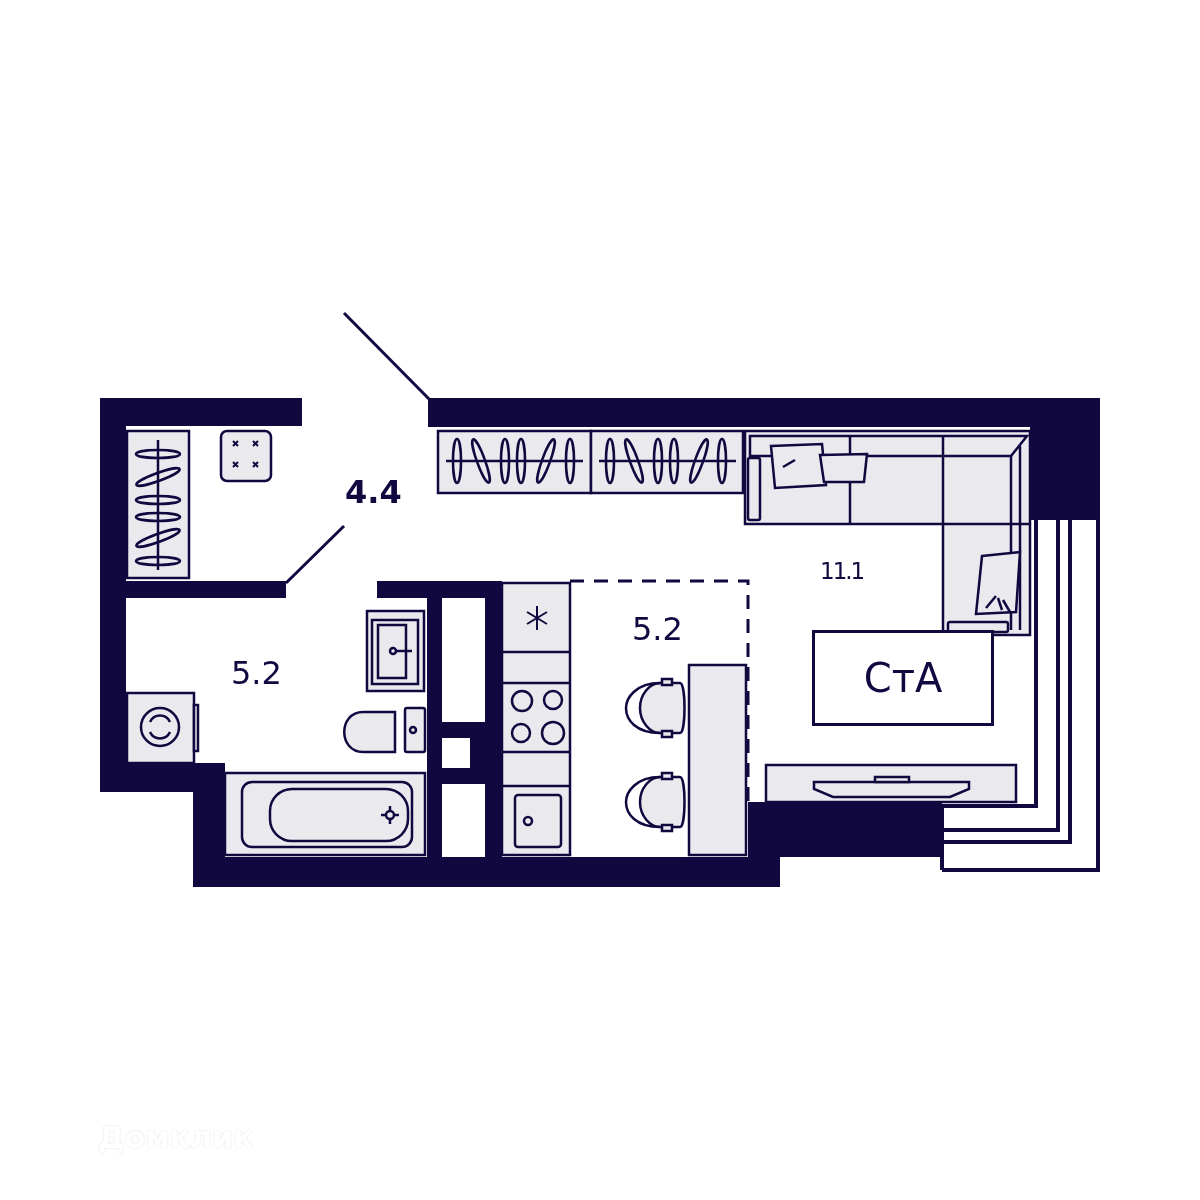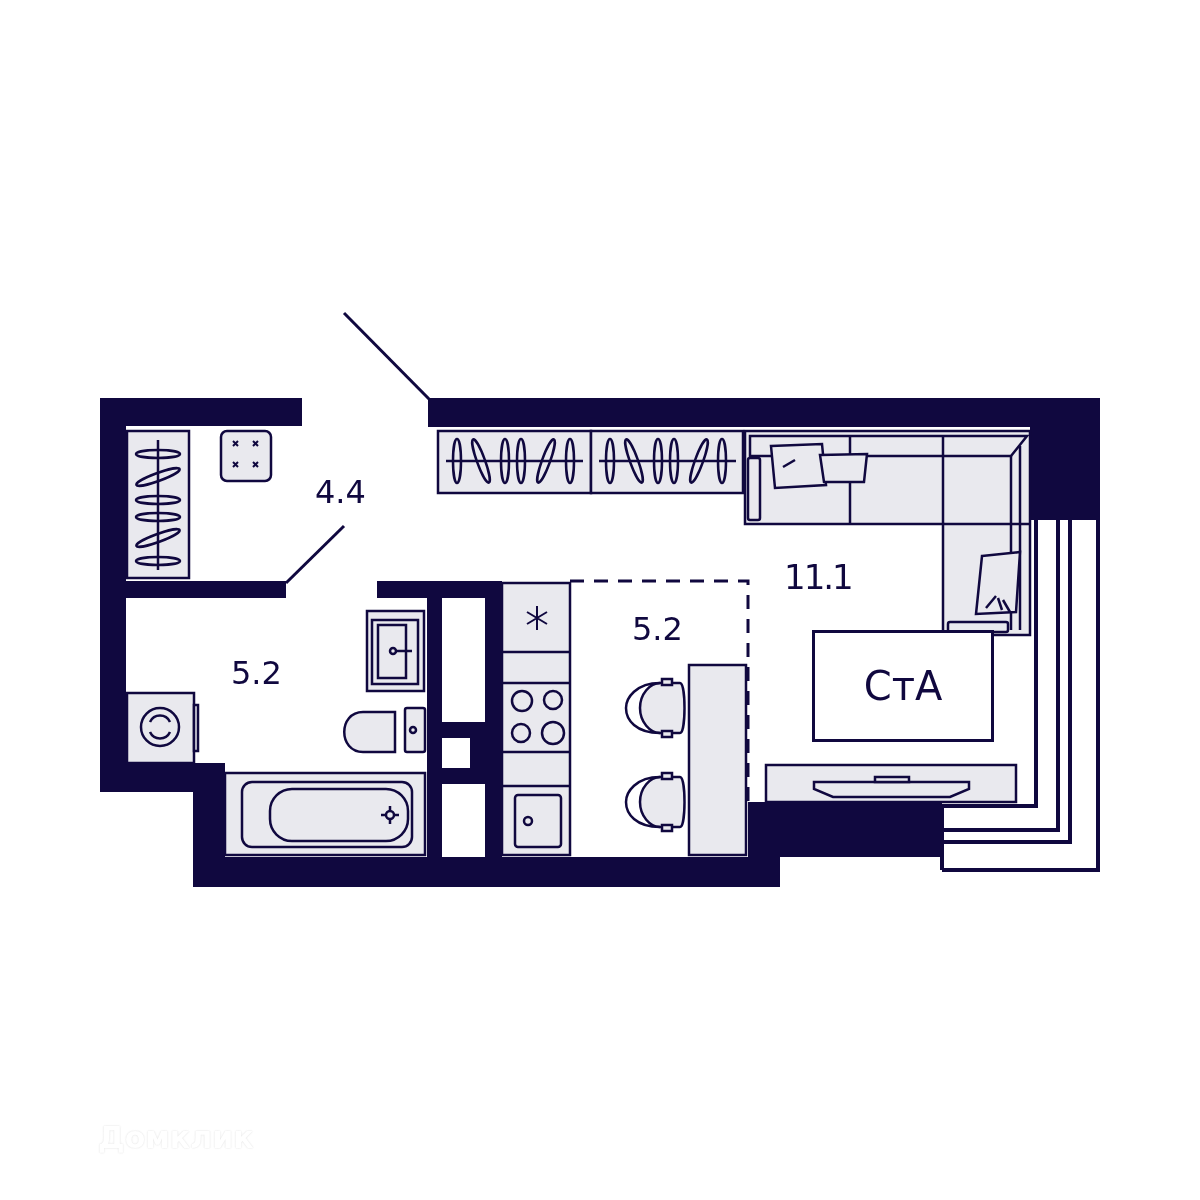--- a/index.html
+++ b/index.html
@@ -1,19 +1,19 @@
 <!DOCTYPE html>
 <html><head>
 <meta charset="utf-8">
 <style>
   html, body { margin: 0; padding: 0; background: #ffffff; }
   body { width: 1200px; height: 1200px; position: relative; overflow: hidden; font-family: "Liberation Sans", "DejaVu Sans", sans-serif; }
   #plan { position: absolute; left: 0; top: 0; }
   .lbl { position: absolute; color: #10083f; font-family: "DejaVu Sans", "Liberation Sans", sans-serif; font-weight: 400; line-height: 1; white-space: nowrap; }
-  .badge { position: absolute; left: 812px; top: 630px; width: 182px; height: 112px; border: 3px solid #10083f; box-sizing: border-box; background: #fff; display: flex; flex-direction: column; }
+  .badge { position: absolute; left: 812px; top: 630px; width: 182px; height: 96px; border: 3px solid #10083f; box-sizing: border-box; background: #fff; display: flex; flex-direction: column; }
   .badge .row { flex: 1; display: flex; align-items: center; justify-content: center; color: #10083f; font-family: "DejaVu Sans", sans-serif; font-size: 40px; }
   .badge .row + .row { border-top: 3px solid #10083f; }
   .watermark { position: absolute; left: 48px; top: 1116px; display: flex; align-items: center; gap: 8px; color: #ffffff; font-size: 30px; font-weight: 700; font-family: "DejaVu Sans", sans-serif; opacity: 0.9; text-shadow: 0 0 1px #e8e8e8, 0 0 2px #dddddd; }
 </style>
 </head>
 <body>
 
 <svg id="plan" width="1200" height="1200" viewBox="0 0 1200 1200" xmlns="http://www.w3.org/2000/svg">
   <g fill="#10083f">
 
@@ -182,24 +182,24 @@
     <rect x="662" y="731" width="10" height="6"></rect>
   </g>
   <g stroke="#10083f" stroke-width="2.5" fill="#e9e9ee">
     <path d="M660 777 H680 C686 777 686 827 680 827 H660 C650 827 640 816 640 802 C640 788 650 777 660 777 Z"></path>
     <path d="M660 777 C636 777 626 792 626 802 C626 814 636 827 660 827" fill="none"></path>
     <rect x="662" y="773" width="10" height="6"></rect>
     <rect x="662" y="825" width="10" height="6"></rect>
   </g>
 </svg>
 
-<div class="lbl" style="left:315px; top:476px; font-size:32px;">4.4</div>
+<div class="lbl" style="left:345px; top:476px; font-size:32px;font-weight:bold;">4.4</div>
 <div class="lbl" style="left:231px; top:657px; font-size:32px;">5.2</div>
 <div class="lbl" style="left:632px; top:613px; font-size:32px;">5.2</div>
-<div class="lbl" style="left:784px; top:560px; font-size:34px; letter-spacing:-2px;">11.1</div>
+<div class="lbl" style="left:820px; top:560px; font-size:23px; letter-spacing:-2px;">11.1</div>
 
 <div class="badge">
   <div class="row">СтА</div>
 </div>
 
 <div class="watermark">
   <svg width="42" height="42" viewBox="0 0 42 42">
     <path d="M4 16 L21 4 L38 16 V30 L28 38 H4 Z" fill="none" stroke="#ffffff" stroke-width="4"></path>
   </svg>
   <span>Домклик</span>

